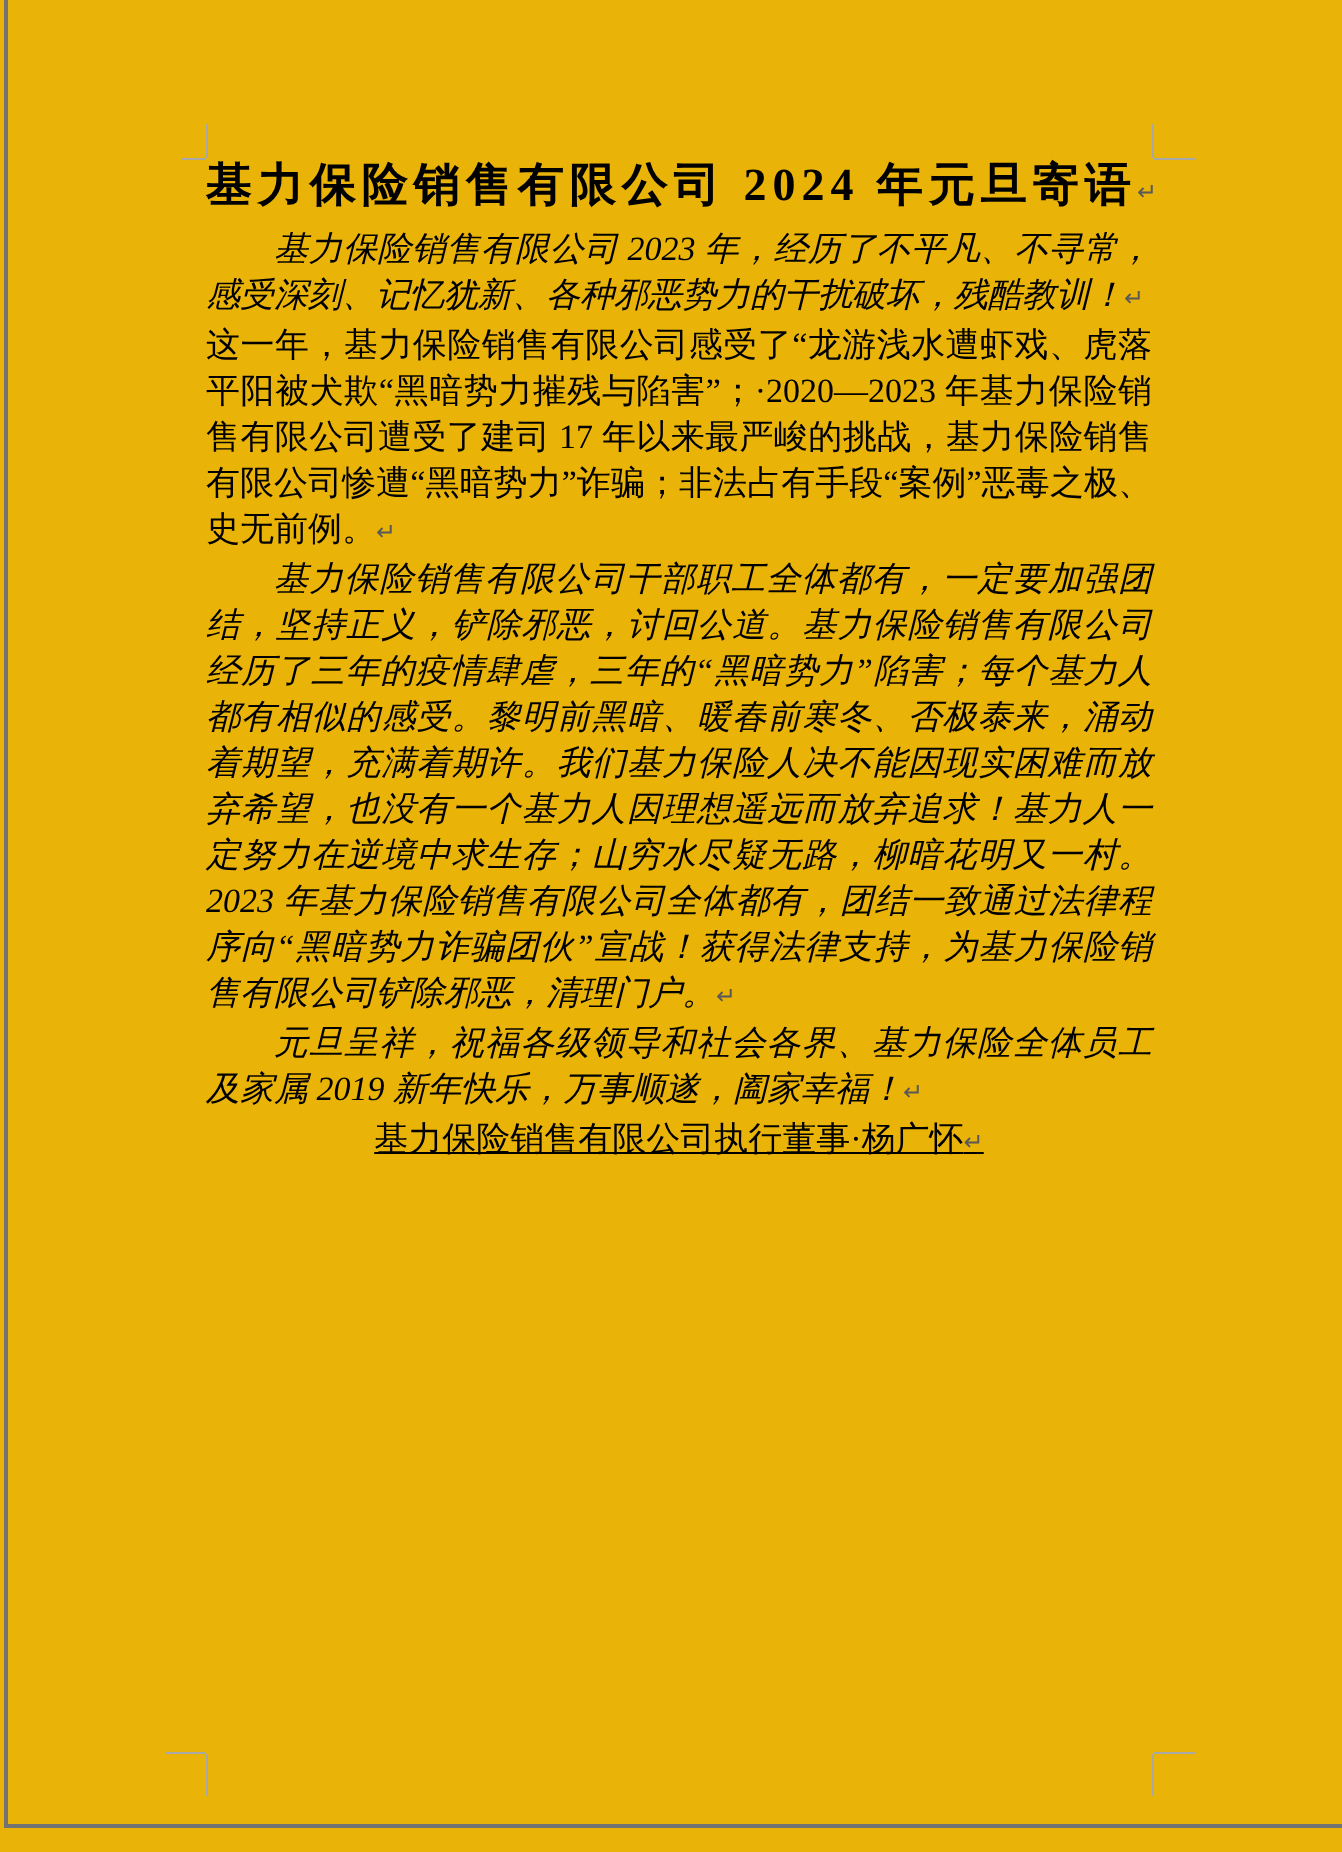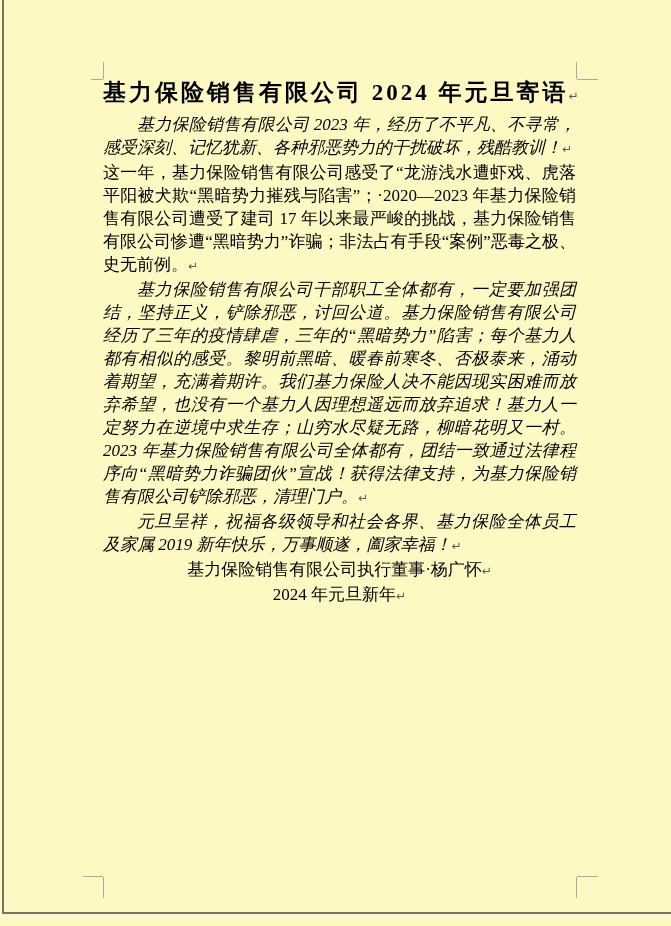--- a/index.html
+++ b/index.html
@@ -4,21 +4,21 @@
 <style>
   html, body {
     margin: 0;
     padding: 0;
     background: #ffffff;
   }
   .screen {
     position: relative;
     width: 671px;
     height: 926px;
-    background: #fef9c3;
+    background: #eab308;
     overflow: hidden;
     font-family: "Liberation Serif", sans-serif;
     color: #000000;
   }
   
   .edge {
     position: absolute;
     background: #737373;
   }
   .edge-left   { left: 2px;  top: 0;     width: 2px;   height: 912px; }
@@ -54,21 +54,21 @@
   }
   .para {
     margin: 0;
     font-size: 17px;
     line-height: 23px;
     text-align: justify;
     text-justify: inter-ideograph;
   }
   .para.bold   { font-weight: bold; }
   .para.indent { text-indent: 34px; font-style: italic; }
-  .para.center { text-align: center; text-indent: 0; }
+  .para.center { text-align: center; text-indent: 0; text-decoration: underline; }
   .pilcrow {
     font-family: "DejaVu Sans", sans-serif;
     font-size: 12px;
     font-weight: normal;
     letter-spacing: 0;
     color: #595959;
   }
 </style>
 </head>
 <body>
@@ -96,16 +96,15 @@
 
     <p class="para"><span>这一年，基力保险销售有限公司感受了“龙游浅水遭虾戏、虎落平阳被犬欺“黑暗势力摧残与陷害”；·2020—2023 年基力保险销售有限公司遭受了建司 17 年以来最严峻的挑战，基力保险销售有限公司惨遭“黑暗势力”诈骗；非法占有手段“案例”恶毒之极、史无前例。</span><span class="pilcrow">↵</span></p>
 
     <p class="para indent"><span>基力保险销售有限公司干部职工全体都有，一定要加强团结，坚持正义，铲除邪恶，讨回公道。基力保险销售有限公司经历了三年的疫情肆虐，三年的“黑暗势力”陷害；每个基力人都有相似的感受。黎明前黑暗、暖春前寒冬、否极泰来，涌动着期望，充满着期许。我们基力保险人决不能因现实困难而放弃希望，也没有一个基力人因理想遥远而放弃追求！基力人一定努力在逆境中求生存；山穷水尽疑无路，柳暗花明又一村。2023 年基力保险销售有限公司全体都有，团结一致通过法律程序向“黑暗势力诈骗团伙”宣战！获得法律支持，为基力保险销售有限公司铲除邪恶，清理门户。</span><span class="pilcrow">↵</span></p>
 
 
     <p class="para indent"><span>元旦呈祥，祝福各级领导和社会各界、基力保险全体员工及家属 2019 新年快乐，万事顺遂，阖家幸福！</span><span class="pilcrow">↵</span></p>
 
     <p class="para center"><span>基力保险销售有限公司执行董事·杨广怀</span><span class="pilcrow">↵</span></p>
 
-    <p class="para center"><span>2024 年元旦新年</span><span class="pilcrow">↵</span></p>
 
   </div>
 </div>
 
 </body></html>

